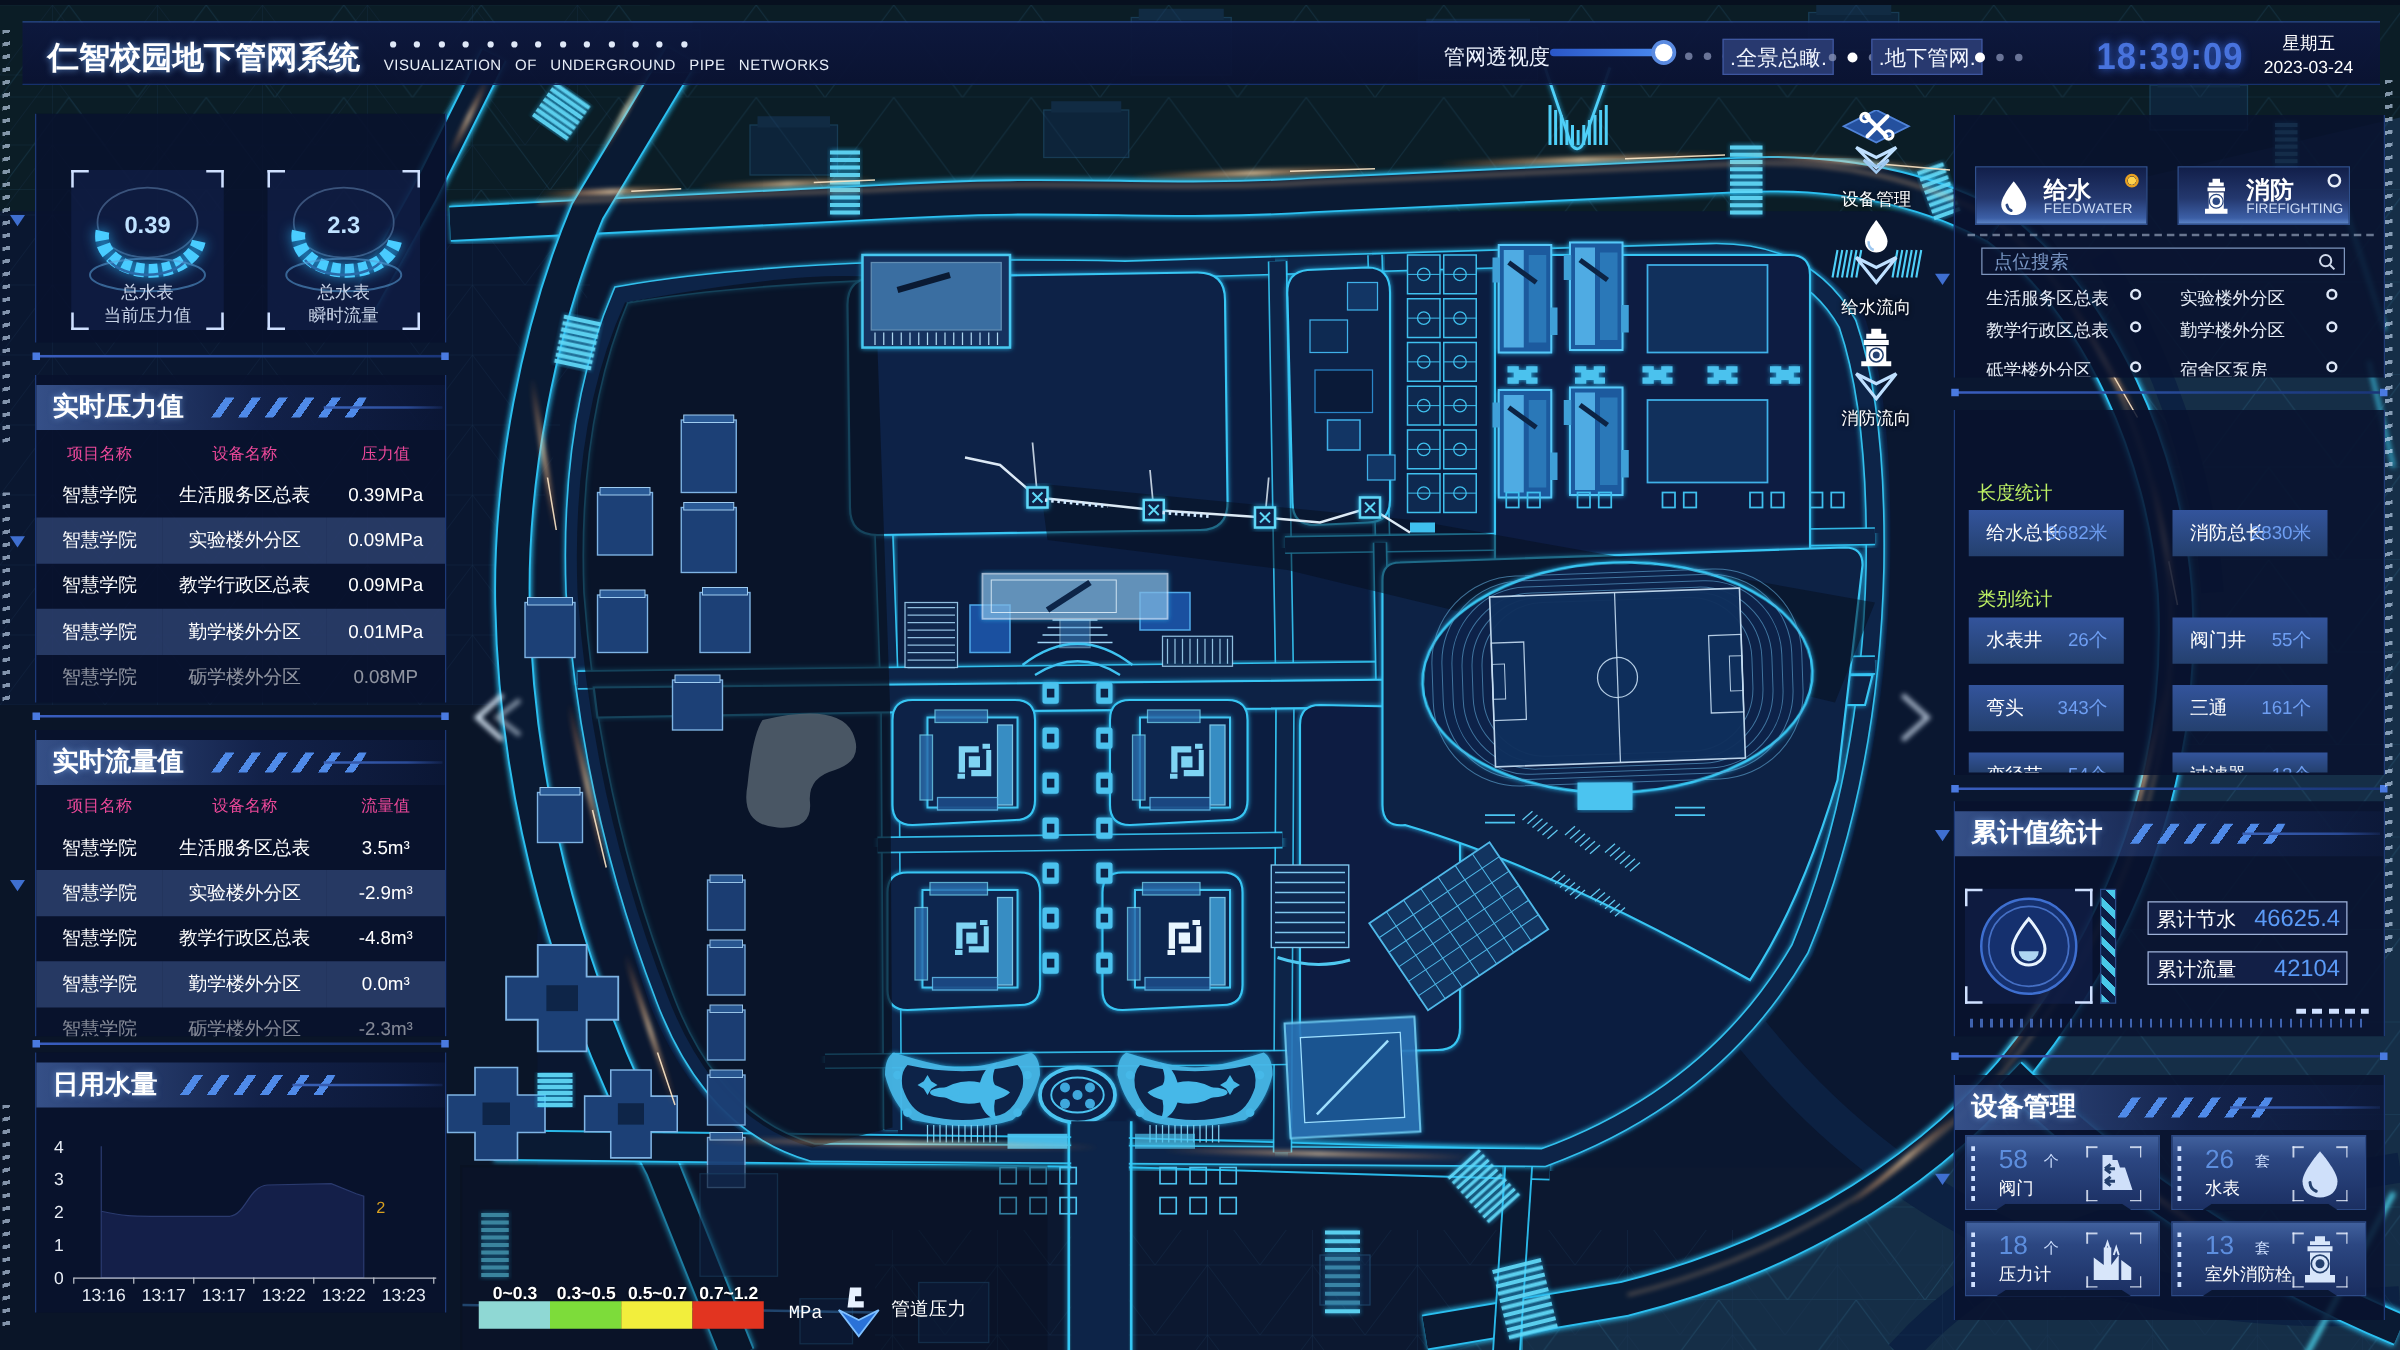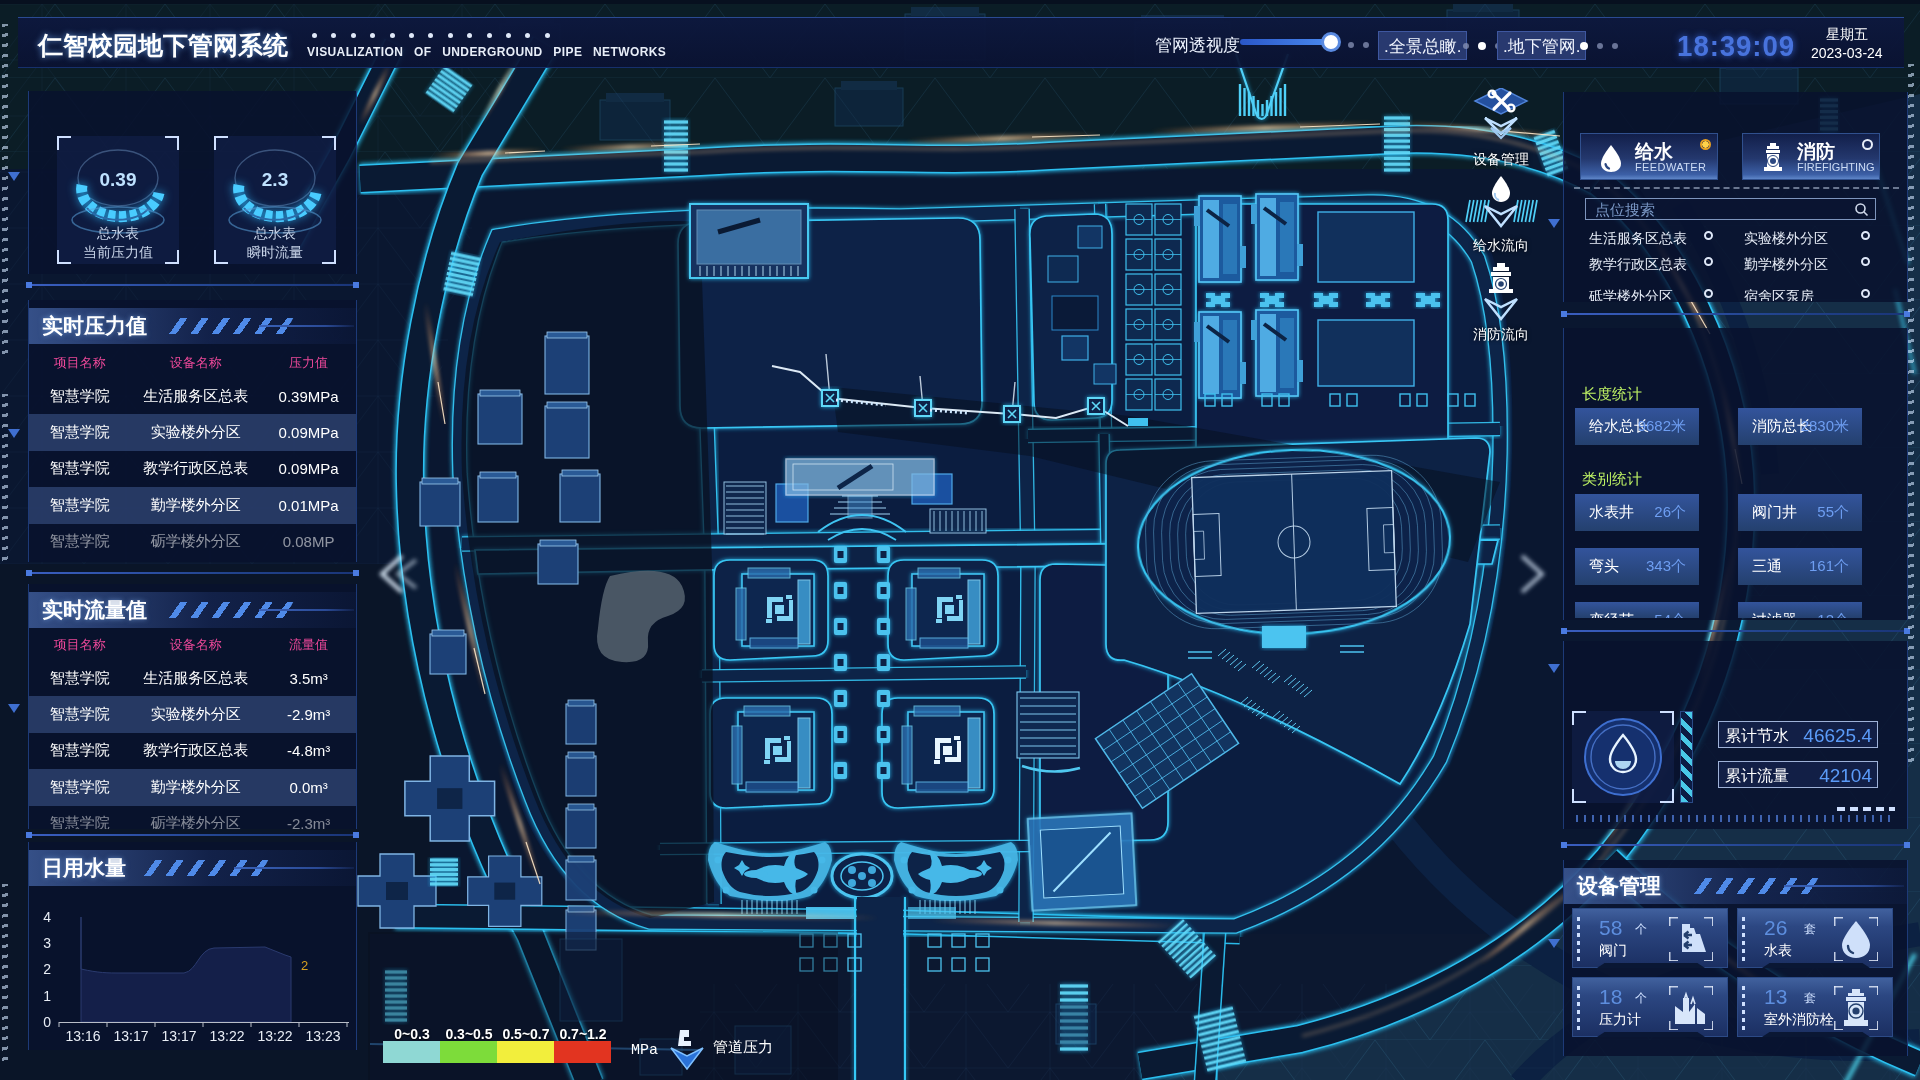--- a/index.html
+++ b/index.html
@@ -3,21 +3,21 @@
 <meta charset="utf-8">
 <title>仁智校园地下管网系统</title>
 <style>
 *{margin:0;padding:0;box-sizing:border-box}
 html,body{width:1920px;height:1080px;overflow:hidden;background:#07101f;font-family:"Liberation Sans",sans-serif;color:#fff}
 #stage{position:absolute;left:0;top:4px;width:1920px;height:1080px}
 #map{position:absolute;left:0;top:0}
 
 #hdr{position:absolute;left:18px;top:13px;width:1886px;height:51px;background:linear-gradient(180deg,rgba(13,24,62,.96),rgba(10,18,50,.94));border-top:1px solid #2a4a92;border-bottom:1px solid #16306c;z-index:30}
 #hdr .title{position:absolute;left:20px;top:11px;font-size:25px;font-weight:bold;letter-spacing:0px;color:#fff;text-shadow:0 0 6px rgba(120,180,255,.8)}
-#hdr .sub{position:absolute;left:289px;top:27px;font-size:12px;font-weight:bold;letter-spacing:0.4px;color:#e8eef8;word-spacing:7px}
+#hdr .sub{position:absolute;left:289px;top:27px;font-size:12px;font-weight:normal;letter-spacing:0.4px;color:#e8eef8;word-spacing:7px}
 #hdr .dots{position:absolute;left:294px;top:15px;width:238px;display:flex;justify-content:space-between}
 #hdr .dots i{width:5px;height:5px;border-radius:50%;background:#dfe8f8;display:block}
 .hlab{position:absolute;font-size:17px;color:#eef4ff}
 #slider{position:absolute;left:1240px;top:35px;width:92px;height:6px;border-radius:3px;background:linear-gradient(90deg,#2a57c8,#4a8af0)}
 #slider .knob{position:absolute;right:-9px;top:-7px;width:20px;height:20px;border-radius:50%;background:#fff;border:3px solid #5a8ae0}
 .hbtn{position:absolute;top:27px;height:29px;line-height:29px;padding:0 5px;background:#28396f;border:1px solid #3e57a0;font-size:17px;color:#f2f6ff;z-index:31}
 .hdots{position:absolute;display:flex;align-items:center;gap:9px}
 .hdots i{width:6px;height:6px;border-radius:50%;background:#8a94b8;opacity:.75}
 .hdots i.w{background:#fff;opacity:1;width:8px;height:8px}
 #clock{position:absolute;z-index:31;left:1672px;top:25px;font-size:30px;font-weight:bold;color:#4873dd;letter-spacing:1px;text-shadow:0 0 8px rgba(60,110,230,.9);transform:scaleX(.92)}
@@ -1350,20 +1350,21 @@
         <span class="v">54个</span>
       </div>
   <div class="statb" style="left:174px;top:274px;height:16px;overflow:hidden">
         <span class="k">过滤器</span>
         <span class="v">12个</span>
       </div>
 </div>
 
 <div class="panel" id="q3" style="left:1563px;top:637px;width:345px;height:188px">
 
+  <div class="ptitle">累计值统计<div class="slashes" style="left:140px"></div><div class="pline" style="left:230px;width:110px"></div></div>
 
   <div class="gbox" style="left:8px;top:70px;width:102px;height:92px"><div class="corn"></div>
     <svg width="102" height="92">
           <circle cx="51" cy="46" r="38" fill="#15306e" stroke="#3e6fd0" stroke-width="2"></circle>
           <circle cx="51" cy="46" r="32" fill="none" stroke="#5a8ae8" stroke-width="1.4" stroke-opacity=".7"></circle>
           <path d="M51 24 C51 24 38 39 38 48 C38 56 44 61 51 61 C58 61 64 56 64 48 C64 39 51 24 51 24 Z" fill="none" stroke="#e8f4ff" stroke-width="2.4"></path>
           <path d="M43 50 a8 8 0 0 0 16 0 z" fill="#bfe8ff" opacity=".9"></path>
         </svg>
   </div>
 

